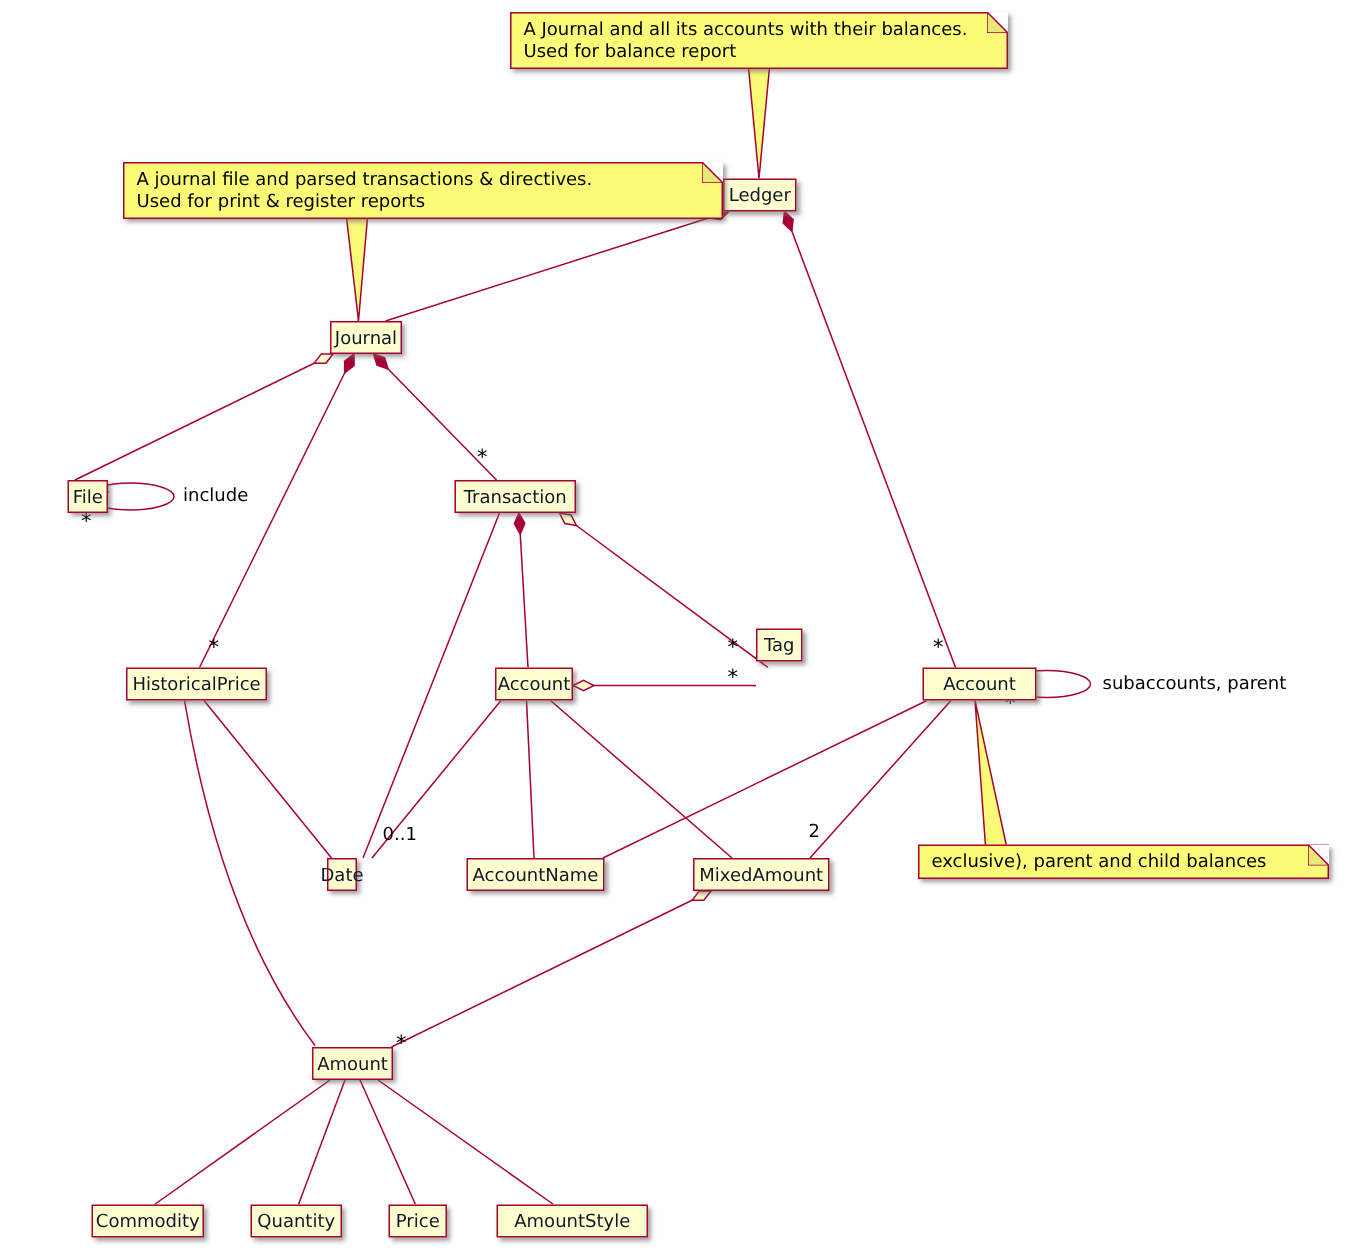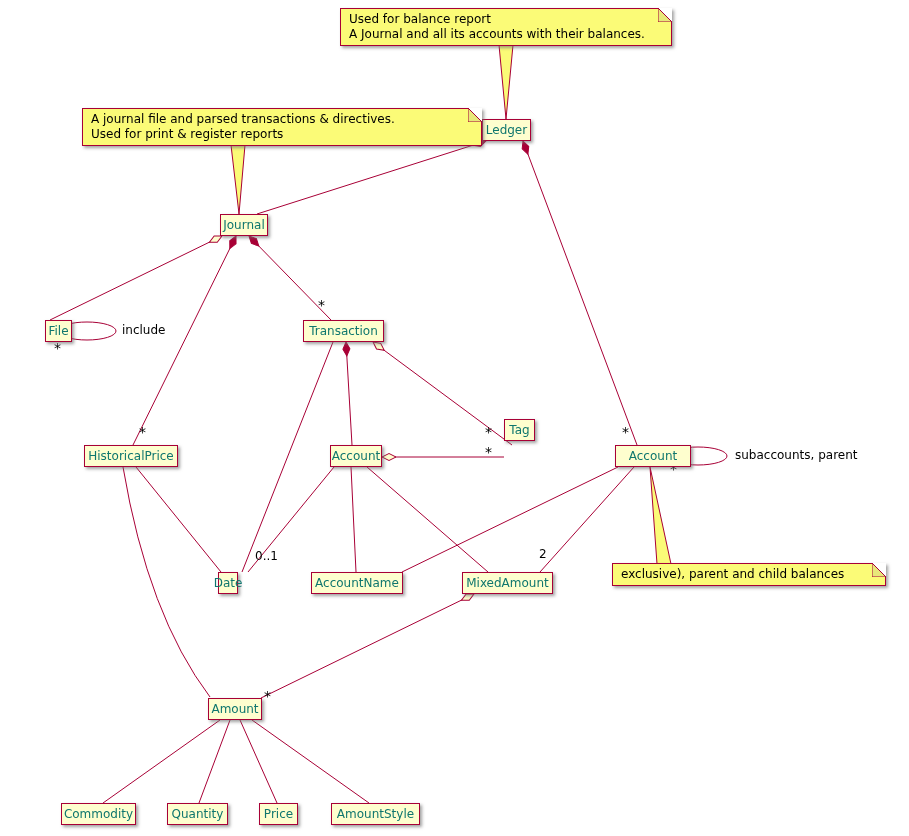--- a/index.html
+++ b/index.html
@@ -3,21 +3,21 @@
 <meta charset="utf-8">
 <style>
   html,body{margin:0;padding:0;background:#ffffff;}
   body{font-family:"DejaVu Sans", sans-serif;}
   .canvas{position:relative;width:909px;height:836px;background:#ffffff;overflow:hidden;}
   .edges{position:absolute;left:0;top:0;z-index:1;}
   .node{
     position:absolute;height:22px;box-sizing:border-box;z-index:3;
     background:#FEFECE;border:1.5px solid #A80036;
     box-shadow:2px 2px 3px rgba(110,110,110,.65);
-    font-size:12px;color:#0f766e;display:flex;align-items:center;justify-content:center;
+    font-size:12px;color:#0f172a;display:flex;align-items:center;justify-content:center;
     white-space:nowrap;
   }
   .note{
     position:absolute;box-sizing:border-box;z-index:4;
     background:#FBFB77;border:1px solid #A80036;
     box-shadow:2px 2px 3px rgba(110,110,110,.65);
     padding:3px 8px;font-size:12px;line-height:15px;color:#000;
   }
   .note-line{white-space:nowrap;}
   .fold{position:absolute;top:-1px;right:-1px;}
@@ -71,22 +71,22 @@
       <line x1="240" y1="720" x2="277" y2="803"></line>
       <line x1="252" y1="720" x2="369" y2="803"></line>
     </g>
   </svg>
 
   <div class="note" style="left:340px;top:8px;width:332px">
     <svg class="fold" width="14" height="14" viewBox="0 0 14 14">
       <path d="M0,0 L14,0 L14,14 Z" fill="#ffffff"></path>
       <path d="M0,0 L0,14 L14,14 Z" fill="#E8E87A" stroke="#A80036" stroke-width="1"></path>
     </svg>
+    <div class="note-line">A Journal and all its accounts with their balances.</div>
     <div class="note-line">Used for balance report</div>
-    <div class="note-line">A Journal and all its accounts with their balances.</div>
   </div>
 
   <div class="note" style="left:82px;top:108px;width:400px">
     <svg class="fold" width="14" height="14" viewBox="0 0 14 14">
       <path d="M0,0 L14,0 L14,14 Z" fill="#ffffff"></path>
       <path d="M0,0 L0,14 L14,14 Z" fill="#E8E87A" stroke="#A80036" stroke-width="1"></path>
     </svg>
     <div class="note-line">A journal file and parsed transactions &amp; directives.</div>
     <div class="note-line">Used for print &amp; register reports</div>
   </div>
@@ -107,21 +107,21 @@
   <div class="node" style="left:330px;top:445px;width:52px">Account</div>
   <div class="node" style="left:504px;top:419px;width:31px">Tag</div>
   <div class="node" style="left:615px;top:445px;width:76px">Account</div>
   <div class="node" style="left:218px;top:572px;width:20px">Date</div>
   <div class="node" style="left:311px;top:572px;width:92px">AccountName</div>
   <div class="node" style="left:462px;top:572px;width:91px">MixedAmount</div>
   <div class="node" style="left:208px;top:698px;width:54px">Amount</div>
   <div class="node" style="left:61px;top:803px;width:75px">Commodity</div>
   <div class="node" style="left:167px;top:803px;width:61px">Quantity</div>
   <div class="node" style="left:259px;top:803px;width:39px">Price</div>
-  <div class="node" style="left:331px;top:803px;width:89px">AmountStyle</div>
+  <div class="node" style="left:331px;top:803px;width:101px">AmountStyle</div>
 
   <span class="elabel" style="left:122px;top:323px">include</span>
   <span class="elabel star" style="left:54px;top:340px">*</span>
   <span class="elabel star" style="left:318px;top:297px">*</span>
   <span class="elabel star" style="left:139px;top:424px">*</span>
   <span class="elabel star" style="left:622px;top:424px">*</span>
   <span class="elabel star" style="left:485px;top:424px">*</span>
   <span class="elabel star" style="left:485px;top:444px">*</span>
   <span class="elabel star" style="left:670px;top:461px">*</span>
   <span class="elabel" style="left:735px;top:448px">subaccounts, parent</span>

